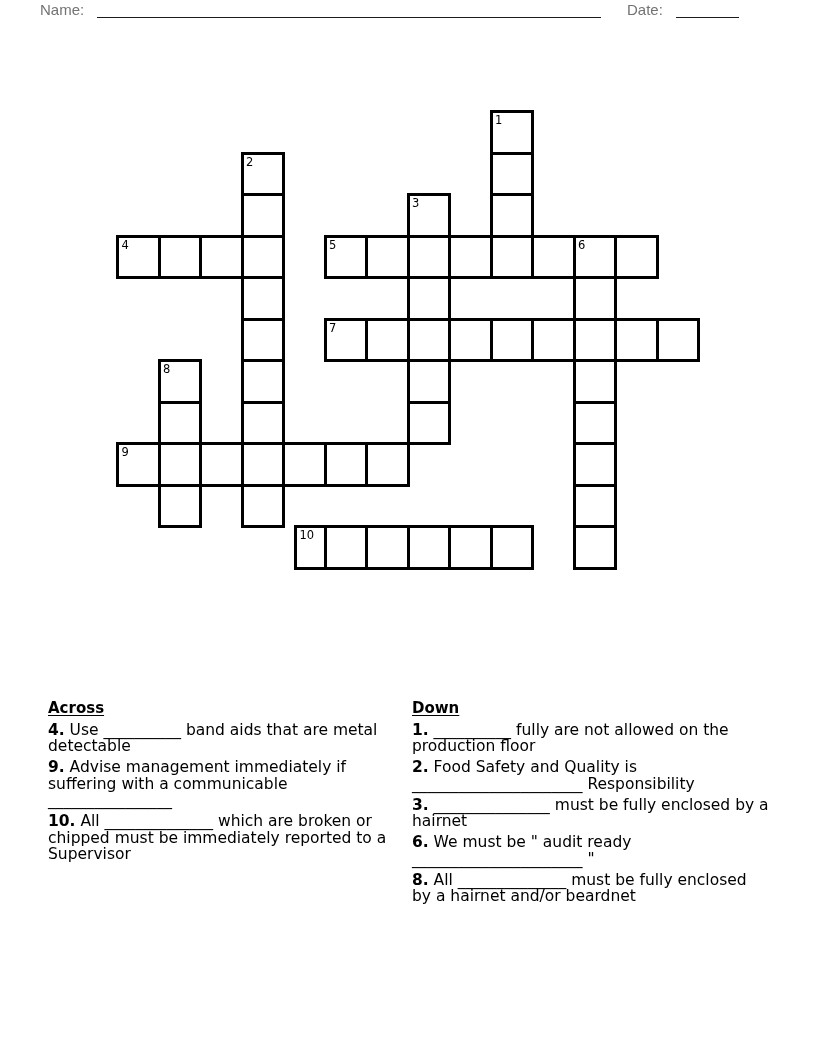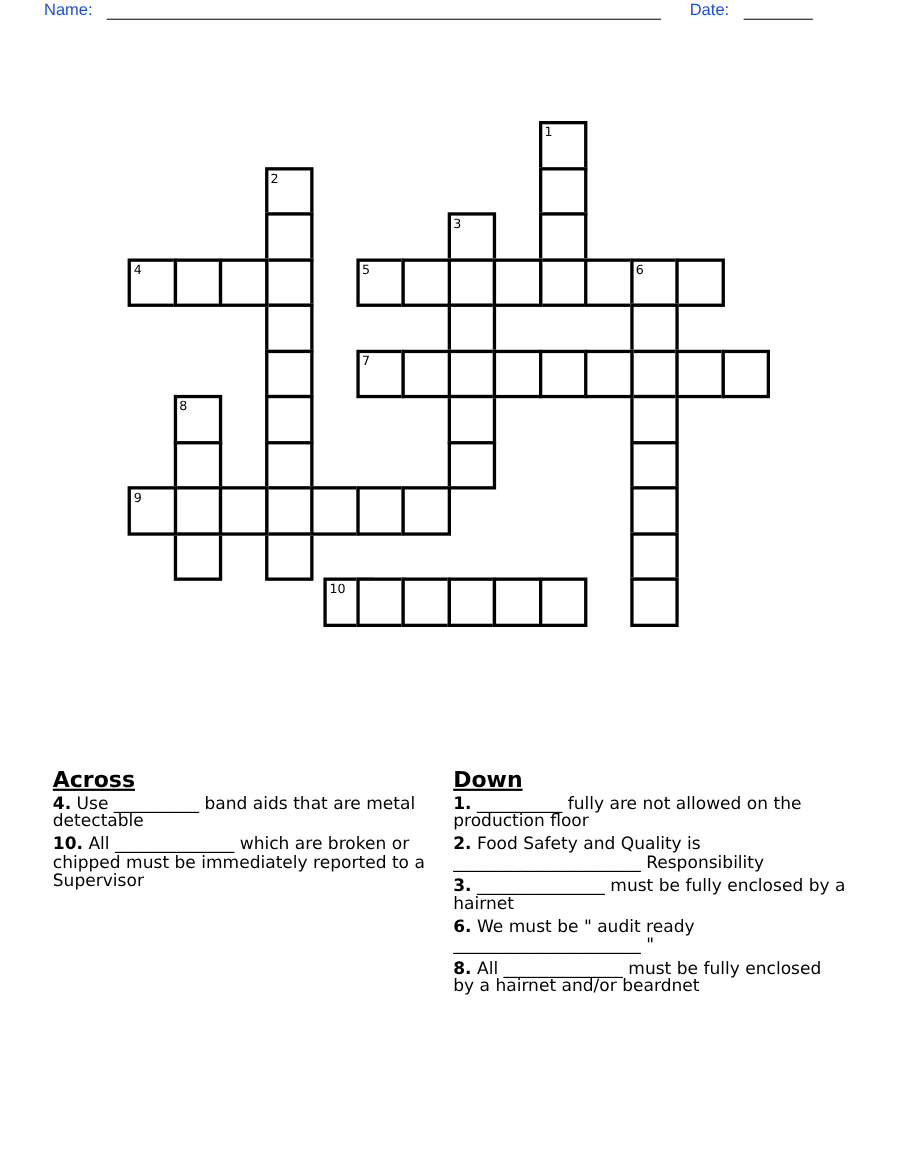--- a/index.html
+++ b/index.html
@@ -3,21 +3,21 @@
 <meta charset="utf-8">
 <style>
   html,body{margin:0;padding:0;background:#fff;}
   .page{
     position:relative;width:816px;height:1056px;background:#ffffff;overflow:hidden;
     font-family:"DejaVu Sans",sans-serif;color:#000;
   }
   
   .hdr-label{
     position:absolute;font-family:"Liberation Sans",sans-serif;
-    font-size:15px;top:1px;color:#1d4ed8;
+    font-size:15px;top:1px;color:#737373;
   }
   .hdr-line{position:absolute;top:0;height:17px;border-bottom:1.5px solid #1c1c1c;}
   .name-label{left:40px;}
   .name-line{left:97px;width:504px;}
   .date-label{left:627px;}
   .date-line{left:676px;width:63px;}
   
   .title{
     position:absolute;top:38px;left:0;width:816px;margin:0;
     text-align:center;font-family:"Liberation Sans",sans-serif;
@@ -33,21 +33,21 @@
     position:absolute;left:2.5px;top:1px;
     font-size:11.5px;line-height:12px;font-weight:normal;color:#000;
   }
   
   .clues{position:absolute;top:700px;left:0;width:816px;font-size:15.5px;line-height:16.5px;}
   .clue-col{position:absolute;top:0;}
   .clue-col.across{left:48px;width:345px;}
   .clue-col.down{left:412px;width:358px;}
   .clue-head{
     font-weight:bold;text-decoration:underline;text-underline-offset:2px;
-    margin:0 0 5px 0;font-size:20px;
+    margin:0 0 5px 0;font-size:15px;
   }
   .clue{margin:0 0 4.5px 0;}
   .clue .clue-num{font-weight:bold;}
 </style>
 </head>
 <body>
 
 <div class="page">
 
   <span class="hdr-label name-label">Name:</span>
@@ -134,20 +134,21 @@
       <div class="cell" style="left: 290.5px; top: 415px;"></div>
       <div class="cell" style="left: 332px; top: 415px;"></div>
       <div class="cell" style="left: 373.5px; top: 415px;"></div>
     </div>
 
   <div class="clues">
     <div class="clue-col across">
       <div class="clue-head">Across</div>
       <div id="across-list">
           <div class="clue"><span class="clue-num">4.</span><span> Use __________ band aids that are metal detectable</span></div>
+          <div class="clue"><span class="clue-num">9.</span><span> Advise management immediately if suffering with a communicable ________________</span></div>
           <div class="clue"><span class="clue-num">10.</span><span> All ______________ which are broken or chipped must be immediately reported to a Supervisor</span></div>
         </div>
     </div>
     <div class="clue-col down">
       <div class="clue-head">Down</div>
       <div id="down-list">
           <div class="clue"><span class="clue-num">1.</span><span> __________ fully are not allowed on the production floor</span></div>
           <div class="clue"><span class="clue-num">2.</span><span> Food Safety and Quality is ______________________ Responsibility</span></div>
           <div class="clue"><span class="clue-num">3.</span><span> _______________ must be fully enclosed by a hairnet</span></div>
           <div class="clue"><span class="clue-num">6.</span><span> We must be " audit ready ______________________ "</span></div>

